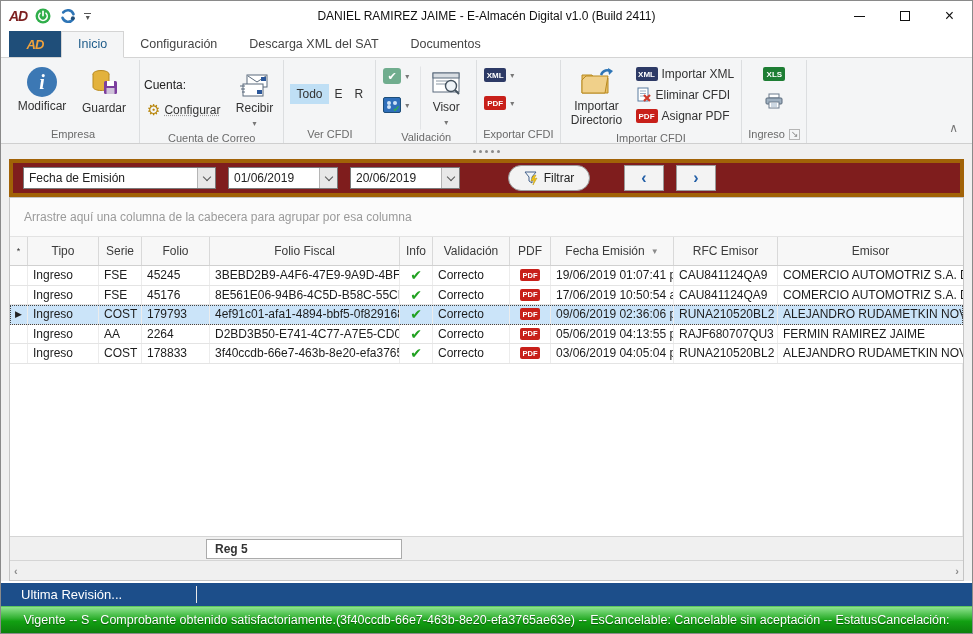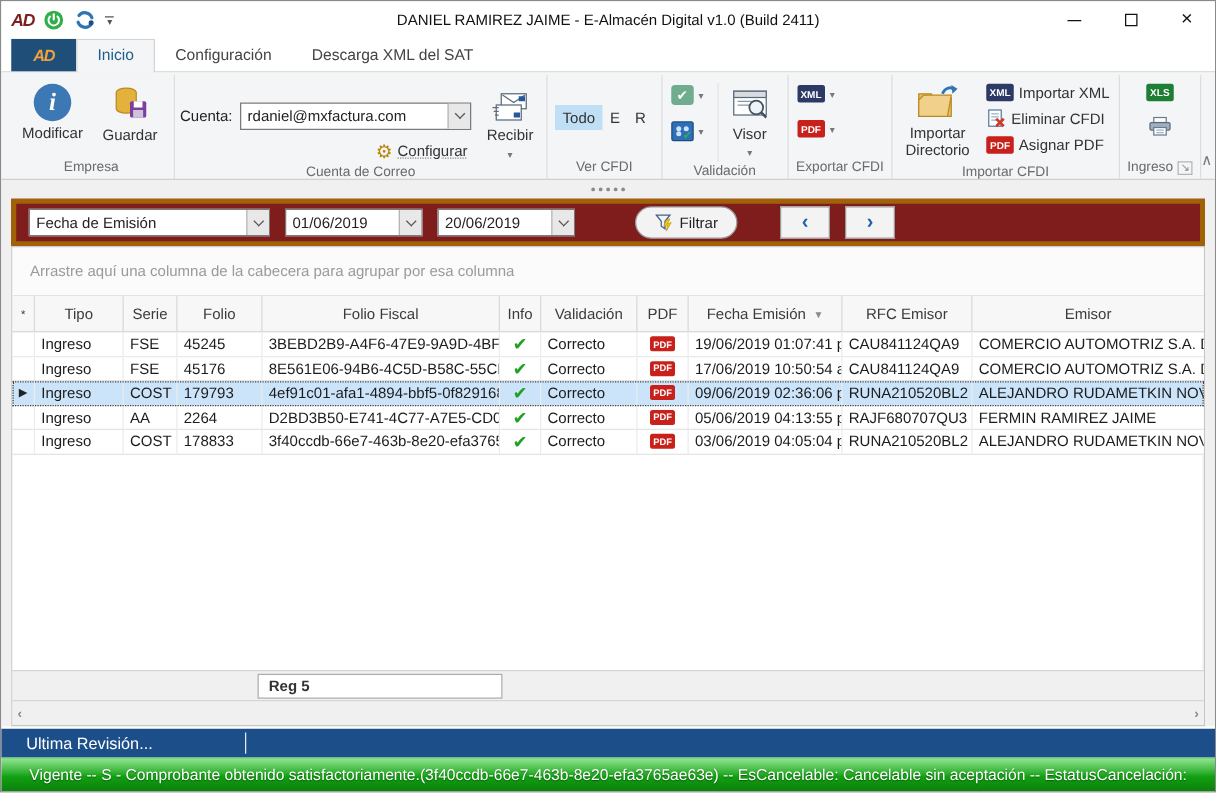--- a/index.html
+++ b/index.html
@@ -139,20 +139,21 @@
           <span class="ic-close">×</span>
         </div>
     </div>
   </div>
 
   <div class="tabrow">
     <div class="file-btn">AD</div>
     <div class="tab active">Inicio</div>
     <div class="tab">Configuración</div>
     <div class="tab">Descarga XML del SAT</div>
+    <div class="tab">Documentos</div>
   </div>
 
   <div class="ribbon">
 
     <div class="rgroup">
       <div class="rgroup-body">
         <div class="bigbtn">
           <span class="ico-info">i</span>
           <span class="lbl">Modificar</span>
         </div>
@@ -166,30 +167,24 @@
                 <rect x="18.5" y="21" width="8" height="6" fill="#cfc3da"></rect>
               </svg>
           </span>
           <span class="lbl">Guardar</span>
         </div>
       </div>
       <div class="rgroup-label">Empresa</div>
     </div>
 
     <div class="rgroup">
-      <div class="rgroup-body" style="align-items:flex-end; gap:6px; padding-top:6px;">
+      <div class="rgroup-body" style="align-items:center; gap:6px; padding-top:6px;">
         <div style="display:flex; flex-direction:column; gap:8px;">
           <div style="display:flex; align-items:center; gap:6px;">
             <span>Cuenta:</span>
-            <div class="combo acct-combo">
-              <span class="val">rdaniel@mxfactura.com</span>
-              <span class="btn">
-                  <span class="chev"></span>
-                </span>
-            </div>
           </div>
           <div class="smallrow" style="justify-content:flex-end;">
             <span class="gear">⚙</span>
             <span style="text-decoration:underline dotted #999;">Configurar</span>
           </div>
         </div>
         <div class="bigbtn" style="width:50px;">
           <span>
             <svg width="30" height="26" viewBox="0 0 30 26">
                 <rect x="8" y="2" width="20" height="12" fill="#fff" stroke="#5a6b7c"></rect>

